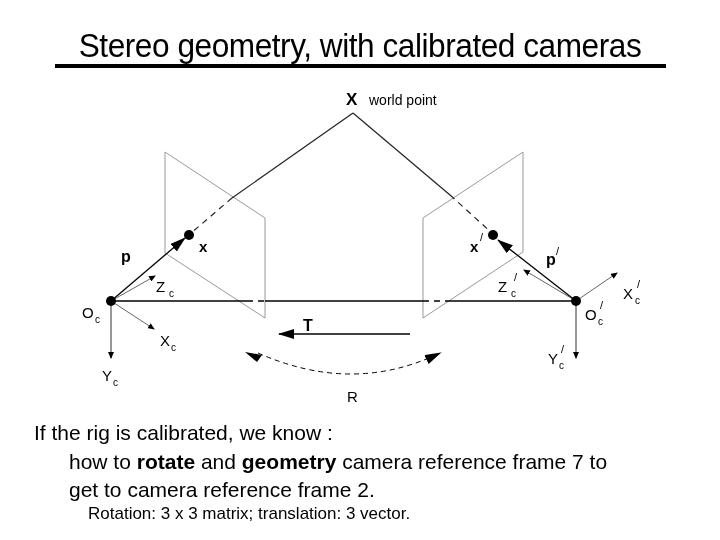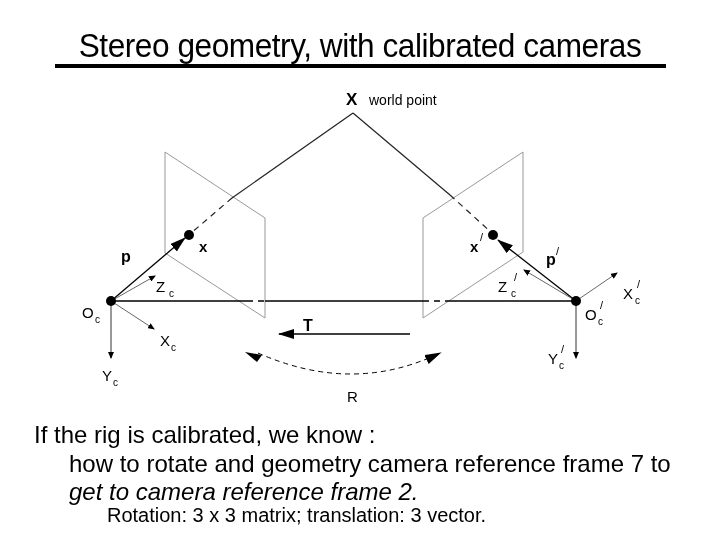--- a/index.html
+++ b/index.html
@@ -1,26 +1,26 @@
 <!DOCTYPE html>
 <html><head>
 <meta charset="utf-8">
 <style>
   html, body { margin:0; padding:0; background:#ffffff; }
   body { width:720px; height:540px; position:relative; overflow:hidden; font-family:"Liberation Sans", sans-serif; color:#000; }
   .title { position:absolute; left:0; top:26px; width:720px; text-align:center; font-size:34px; letter-spacing:-0.5px; transform:scaleX(0.93); transform-origin:center; white-space:nowrap; }
   .title-rule { position:absolute; left:55px; top:64px; width:611px; height:4px; background:#000; }
   svg.diagram { position:absolute; left:0; top:0; }
   .lbl { font-family:"Liberation Sans", sans-serif; }
-  .body-text { position:absolute; font-size:24px; white-space:nowrap; }
+  .body-text { position:absolute; font-size:21px; white-space:nowrap; }
   .l1 { left:34px; top:421px; }
   .l2 { left:69px; top:450px; }
-  .l3 { left:69px; top:478px;font-style:italic; }
-  .l4 { left:107px; top:504px; font-size:20px; }
-  b { font-weight:normal; }
+  .l3 { left:69px; top:478px; }
+  .l4 { left:88px; top:504px; font-size:17px; }
+  b { font-weight:bold; }
 </style>
 </head>
 <body>
 
 <div class="title">Stereo geometry, with calibrated cameras</div>
 <div class="title-rule"></div>
 
 <svg class="diagram" width="720" height="540" viewBox="0 0 720 540">
   <defs>
     <marker id="ah" markerWidth="10" markerHeight="8" refX="9" refY="4" orient="auto" markerUnits="userSpaceOnUse">

